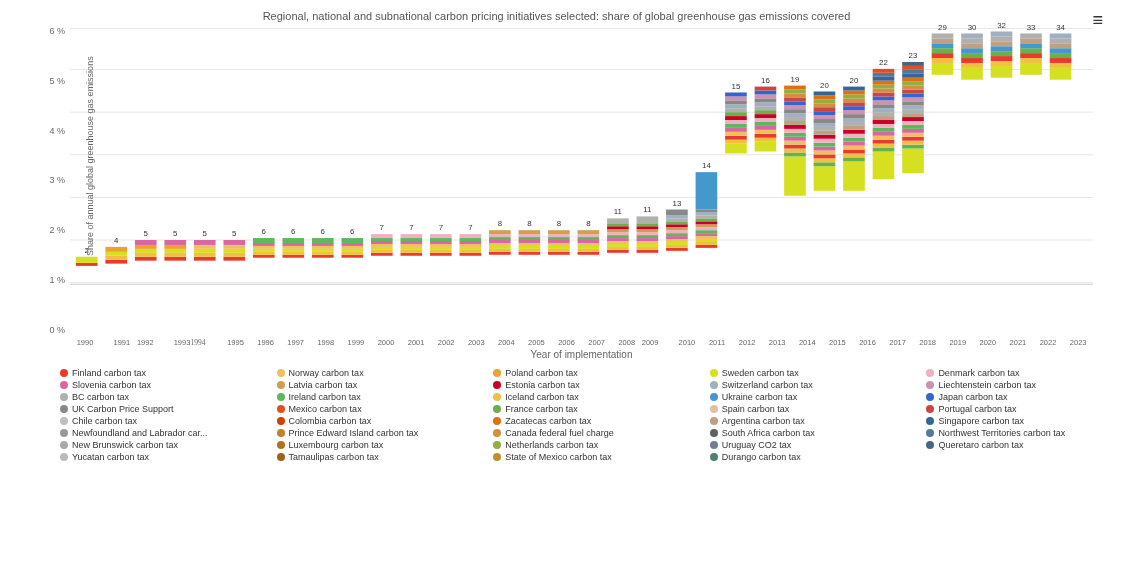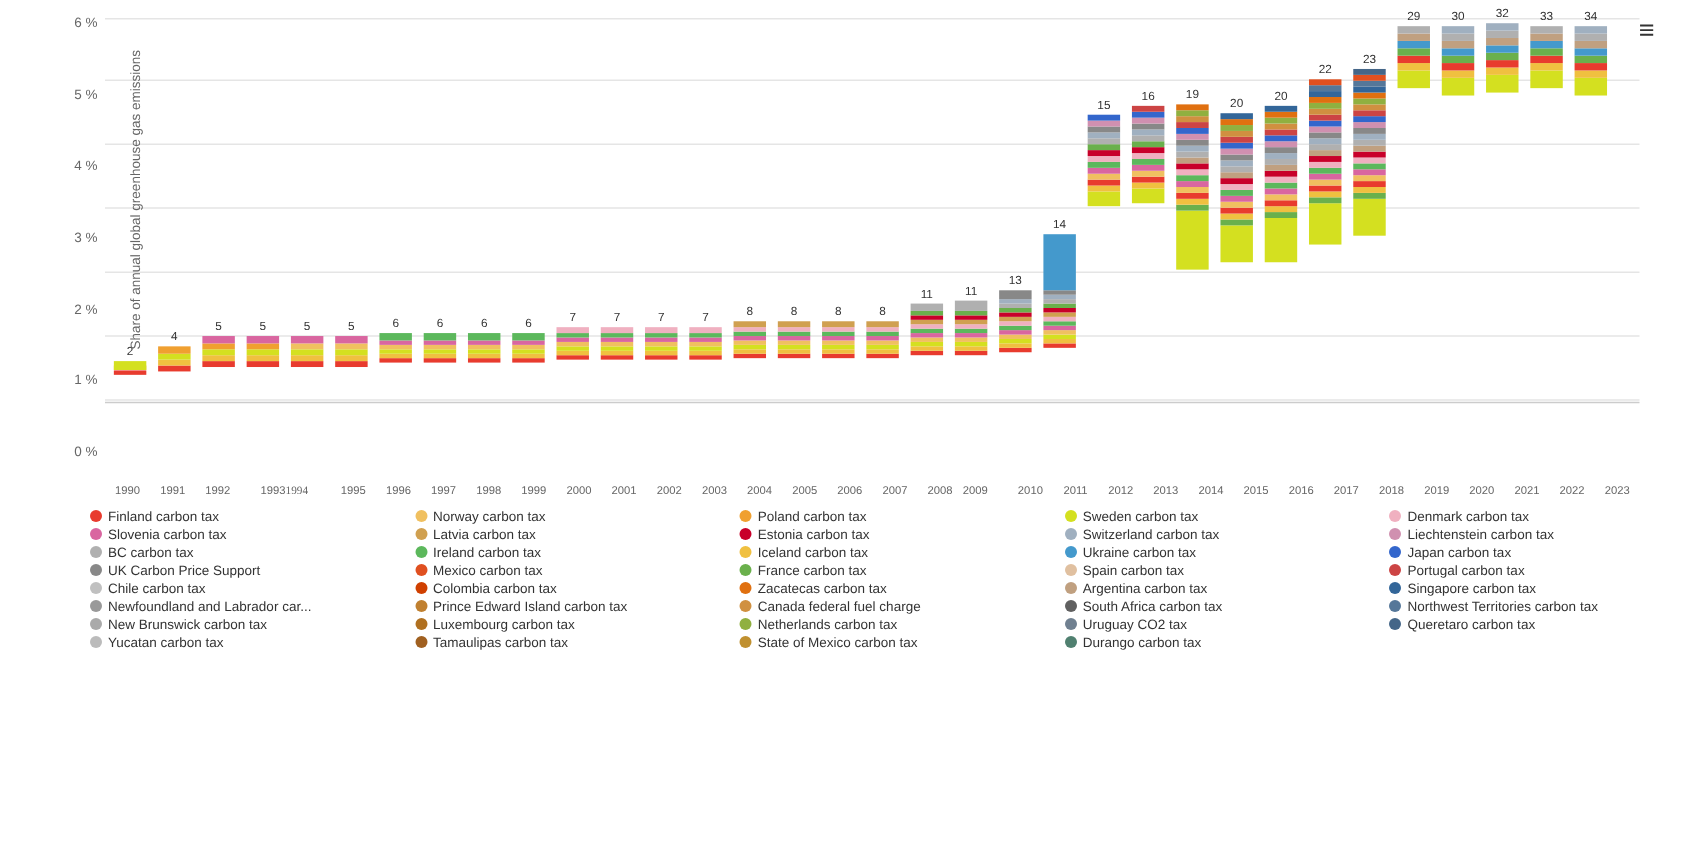--- a/index.html
+++ b/index.html
@@ -62,20 +62,21 @@
       width: 8px;
       height: 8px;
       border-radius: 50%;
       flex-shrink: 0;
     }
   </style>
 </head>
 <body>
 
 <div class="chart-container">
+  <div class="chart-title">Regional, national and subnational carbon pricing initiatives selected: share of global greenhouse gas emissions covered</div>
   <div class="menu-icon">≡</div>
 
   <div style="position:relative; margin-left:60px; margin-right:10px;">
 
     <div style="position:absolute; left:-55px; top:0; bottom:25px; display:flex; align-items:center; justify-content:center;">
       <span style="font-size:9px; color:#666; transform:rotate(-90deg); white-space:nowrap; display:block; width:150px; text-align:center;">Share of annual global greenhouse gas emissions</span>
     </div>
 
     <div style="position:absolute; left:-30px; top:0; bottom:25px; display:flex; flex-direction:column-reverse; justify-content:space-between; width:25px;">
       <span class="y-tick">0 %</span>
@@ -577,21 +578,21 @@
         <rect x="0" y="10" width="22" height="5" fill="#b0b0b0"></rect>
         <rect x="0" y="5" width="22" height="5" fill="#a0b0c0"></rect>
         <text x="11" y="1" text-anchor="middle" font-size="8" fill="#333">34</text>
       </g>
 
     </svg>
 
     <div style="display:flex; margin-top:2px; padding-left:0;">
       <div style="display:flex; width:100%;">
         <span style="flex:1;text-align:center;font-size:7.5px;color:#666;">1990</span>
-        <span style="flex:1;text-align:center;font-size:7.5px;color:#666;">1991</span>
+        <span style="flex:1;text-align:right;font-size:7.5px;color:#666;">1991</span>
         <span style="flex:1;text-align:center;font-size:7.5px;color:#666;">1992</span>
         <span style="flex:1;text-align:right;font-size:7.5px;color:#666;">1993</span>
         <span style="flex:1;text-align:left;font-size:7.5px;color:#666;font-family:Liberation Serif, serif;">1994</span>
         <span style="flex:1;text-align:center;font-size:7.5px;color:#666;">1995</span>
         <span style="flex:1;text-align:center;font-size:7.5px;color:#666;">1996</span>
         <span style="flex:1;text-align:center;font-size:7.5px;color:#666;">1997</span>
         <span style="flex:1;text-align:center;font-size:7.5px;color:#666;">1998</span>
         <span style="flex:1;text-align:center;font-size:7.5px;color:#666;">1999</span>
         <span style="flex:1;text-align:center;font-size:7.5px;color:#666;">2000</span>
         <span style="flex:1;text-align:center;font-size:7.5px;color:#666;">2001</span>
@@ -612,20 +613,21 @@
         <span style="flex:1;text-align:center;font-size:7.5px;color:#666;">2016</span>
         <span style="flex:1;text-align:center;font-size:7.5px;color:#666;">2017</span>
         <span style="flex:1;text-align:center;font-size:7.5px;color:#666;">2018</span>
         <span style="flex:1;text-align:center;font-size:7.5px;color:#666;">2019</span>
         <span style="flex:1;text-align:center;font-size:7.5px;color:#666;">2020</span>
         <span style="flex:1;text-align:center;font-size:7.5px;color:#666;">2021</span>
         <span style="flex:1;text-align:center;font-size:7.5px;color:#666;">2022</span>
         <span style="flex:1;text-align:center;font-size:7.5px;color:#666;">2023</span>
       </div>
     </div>
+    <div style="text-align:center;font-size:10px;color:#666;margin-top:2px;">Year of implementation</div>
   </div>
 
   <div class="legend">
 
     <div class="legend-col">
       <div class="legend-item">
         <div class="legend-dot" style="background:#e83b2e;"></div>
         <span>Finland carbon tax</span>
       </div>
       <div class="legend-item">

